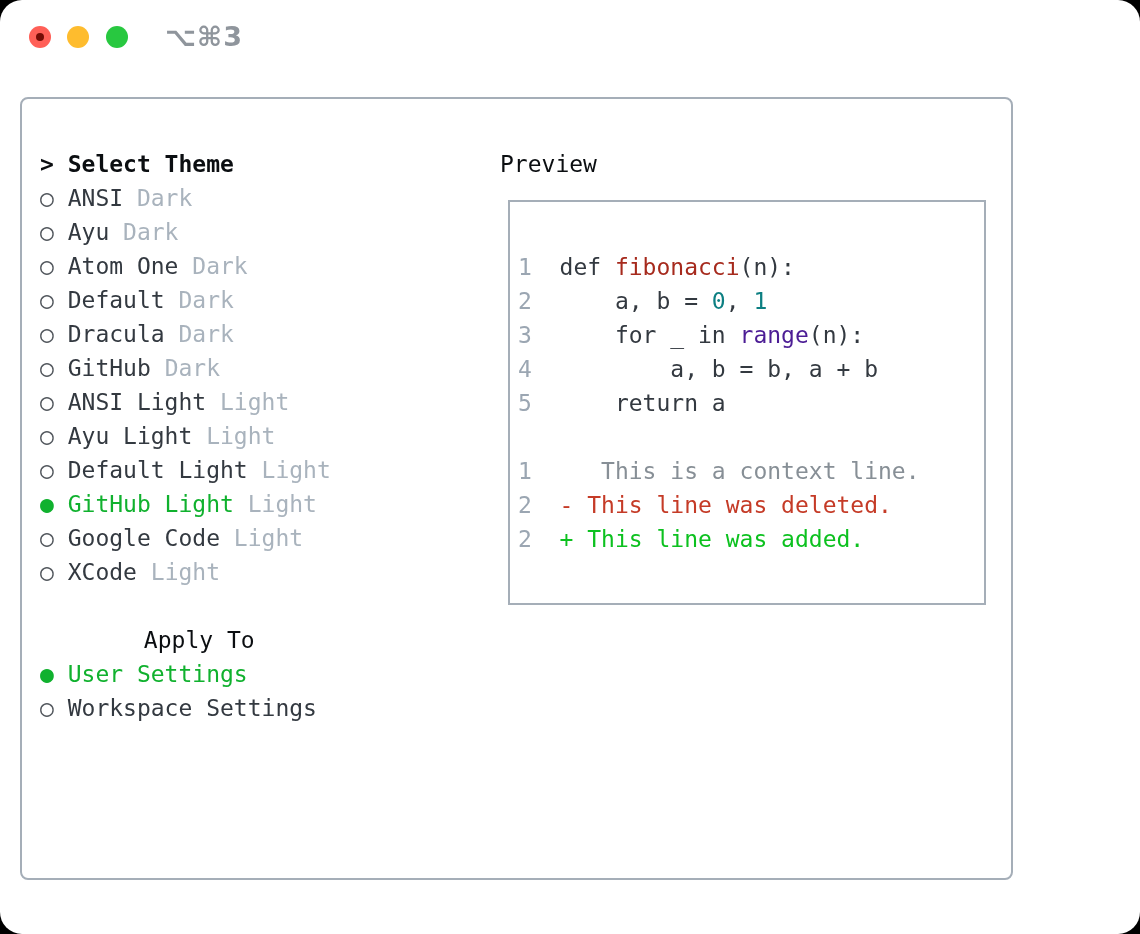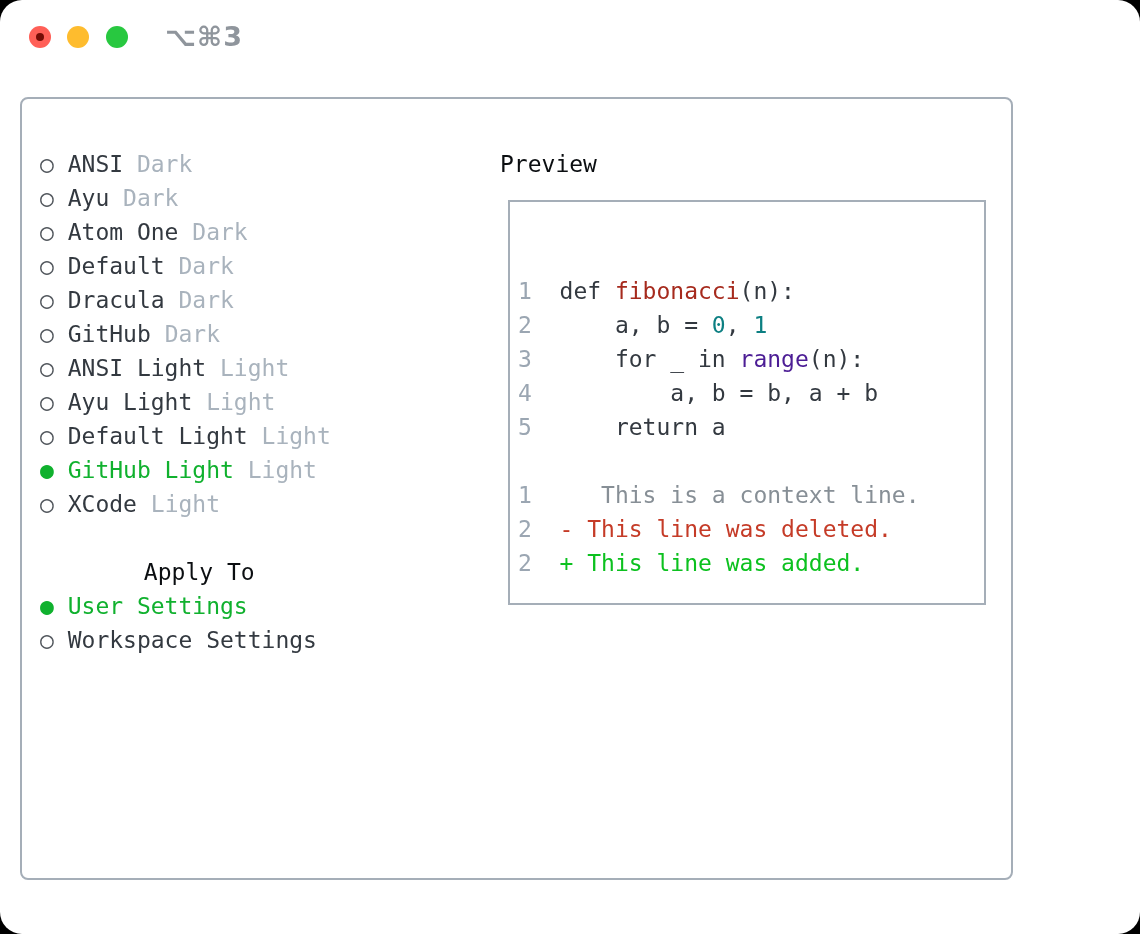--- a/index.html
+++ b/index.html
@@ -31,21 +31,21 @@
   .item .iname { color:#333940; }
   .item.sel .iname { color:#10b12e; }
   .item .itag { color:#a9b3bd; }
   .apply-heading { color:#0b0e11; margin-left:2ch;text-align:center; }
   .hint .line { color:#a9b3bd; }
 
   
   .preview-heading { position:absolute; left:478px; top:48px; font-size:23px; line-height:34px;
                      font-weight:normal; color:#0b0e11; white-space:pre; }
   .preview-box { position:absolute; left:486px; top:101px; width:478px; height:405px;
-                 border:2px solid #a5aeb8; background:#fff; padding:72px 8px; overflow:hidden; }
+                 border:2px solid #a5aeb8; background:#fff; padding:48px 8px; overflow:hidden; }
   .code-line { white-space:pre; font-size:23px; line-height:34px; height:34px; }
   .lnum { display:inline-block; width:3ch; color:#9ba6b2; }
   .diff-block { margin-top:34px; }
 
   
   .c-code     { color:#333940; }
   .c-function { color:#a62a1d; }
   .c-number   { color:#0c7f82; }
   .c-builtin  { color:#4c1d95;margin-top:20px; }
   .c-context  { color:#878f96; }
@@ -62,32 +62,34 @@
       <span class="tl-dot"></span>
     </span>
     <span class="tl tl-yellow"></span>
     <span class="tl tl-green"></span>
     <span class="window-title">⌥⌘3</span>
   </div>
 
   <div class="main-box">
 
     <div class="left-col">
+      <div class="line heading"><span class="caret">&gt;</span><span>Select Theme</span></div>
 
       <div id="theme-list">
           <div class="line item"><span class="bullet">○</span><span class="iname">ANSI</span><span class="itag"> Dark</span></div>
           <div class="line item"><span class="bullet">○</span><span class="iname">Ayu</span><span class="itag"> Dark</span></div>
           <div class="line item"><span class="bullet">○</span><span class="iname">Atom One</span><span class="itag"> Dark</span></div>
           <div class="line item"><span class="bullet">○</span><span class="iname">Default</span><span class="itag"> Dark</span></div>
           <div class="line item"><span class="bullet">○</span><span class="iname">Dracula</span><span class="itag"> Dark</span></div>
           <div class="line item"><span class="bullet">○</span><span class="iname">GitHub</span><span class="itag"> Dark</span></div>
           <div class="line item"><span class="bullet">○</span><span class="iname">ANSI Light</span><span class="itag"> Light</span></div>
           <div class="line item"><span class="bullet">○</span><span class="iname">Ayu Light</span><span class="itag"> Light</span></div>
           <div class="line item"><span class="bullet">○</span><span class="iname">Default Light</span><span class="itag"> Light</span></div>
           <div class="line item sel"><span class="bullet on">●</span><span class="iname">GitHub Light</span><span class="itag"> Light</span></div>
+          <div class="line item"><span class="bullet">○</span><span class="iname">Google Code</span><span class="itag"> Light</span></div>
           <div class="line item"><span class="bullet">○</span><span class="iname">XCode</span><span class="itag"> Light</span></div>
         </div>
 
       <div class="blank-line"></div>
 
       <div class="line apply-heading">Apply To</div>
 
       <div id="apply-list">
           <div class="line item sel"><span class="bullet on">●</span><span class="iname">User Settings</span></div>
           <div class="line item"><span class="bullet">○</span><span class="iname">Workspace Settings</span></div>

